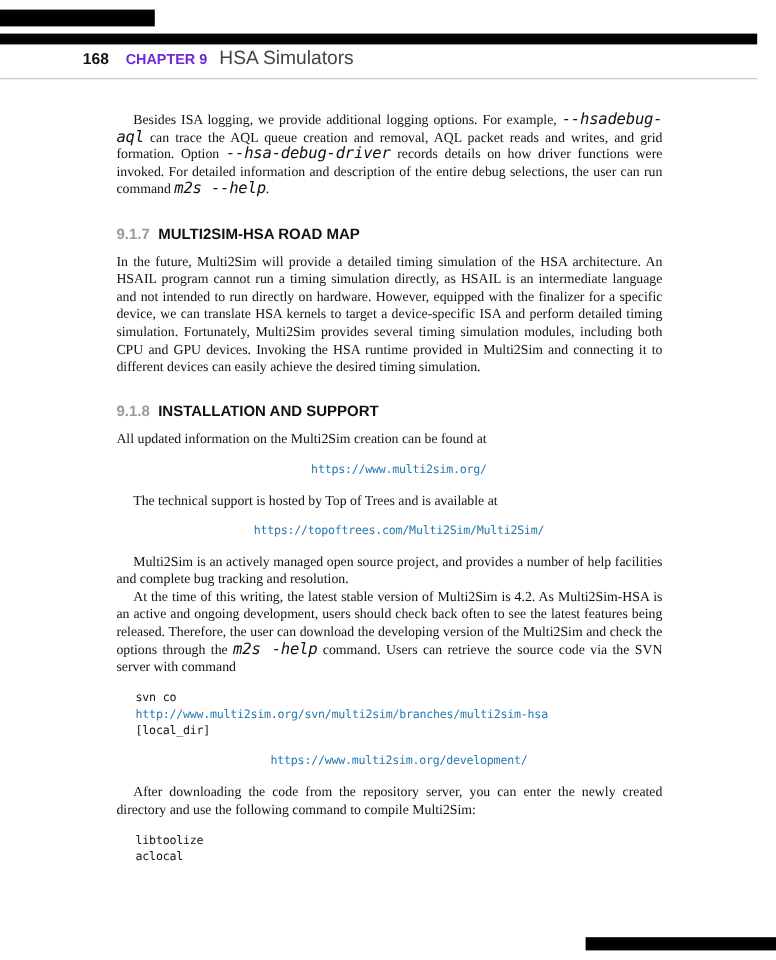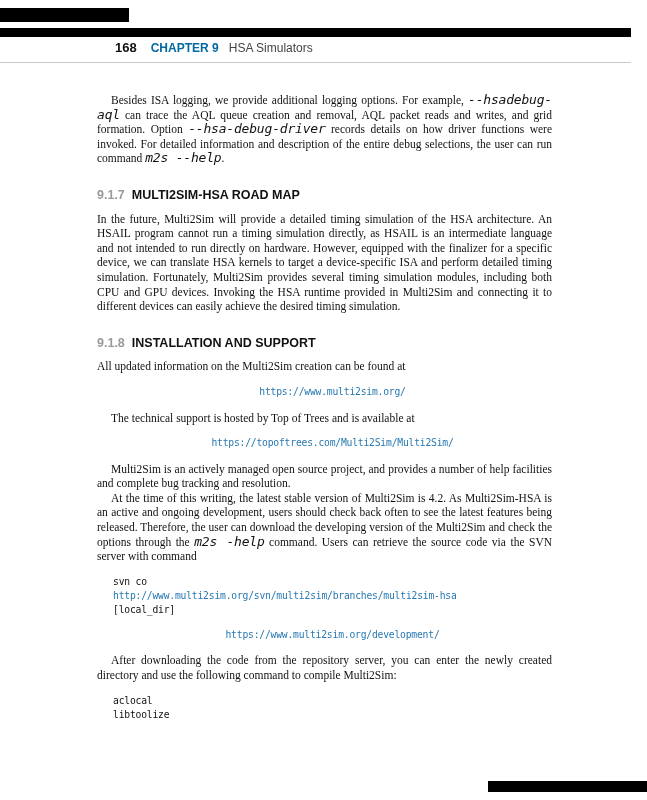--- a/index.html
+++ b/index.html
@@ -13,29 +13,29 @@
   }
   
   .bar{position:absolute;background:var(--bar,#000);}
   .bar-top-short{left:0;top:8px;width:129px;height:14px;}
   .bar-top-wide{left:0;top:28px;width:631px;height:9px;}
   .bar-bottom{right:0;bottom:8px;width:159px;height:11px;}
 
   
   .runhead{
     position:absolute;left:0;top:40px;width:631px;
-    padding-left:115px;box-sizing:border-box;
+    padding-left:69px;box-sizing:border-box;
     border-bottom:1px solid #c9c9c9;
     padding-bottom:7px;
     font-family:"Liberation Sans", sans-serif;
     display:flex;align-items:baseline;gap:10px;
   }
   .pagenum{font-weight:bold;font-size:13px;color:#111;}
-  .chaplabel{font-weight:bold;font-size:12px;color:#0369a1;margin-left:4px;}
-  .chaptitle{font-size:12px;color:#444;}
+  .chaplabel{font-weight:bold;font-size:12px;color:#6d28d9;margin-left:4px;}
+  .chaptitle{font-size:16px;color:#444;}
 
   
   .content{
     position:absolute;left:97px;top:93px;width:455px;
     font-size:11.5px;line-height:14.6px;text-align:justify;
   }
   p.para{margin:0;}
   p.indent{text-indent:14px;}
 
   .run-serif{font-family:"Liberation Serif", serif;}
@@ -110,21 +110,21 @@
         <span class="line-link">http://www.multi2sim.org/svn/multi2sim/branches/multi2sim-hsa</span>
         <span class="line-plain">[local_dir]</span>
       </div>
 
 
     <a class="urlline">https://www.multi2sim.org/development/</a>
 
     <p class="para indent">After downloading the code from the repository server, you can enter the newly created directory and use the following command to compile Multi2Sim:</p>
 
     <div class="codeblock">
+        <span class="line-plain">libtoolize</span>
         <span class="line-plain">aclocal</span>
-        <span class="line-plain">libtoolize</span>
       </div>
 
   </div>
 
   <div class="bar bar-bottom"></div>
 
 </div>
 
 </body></html>

